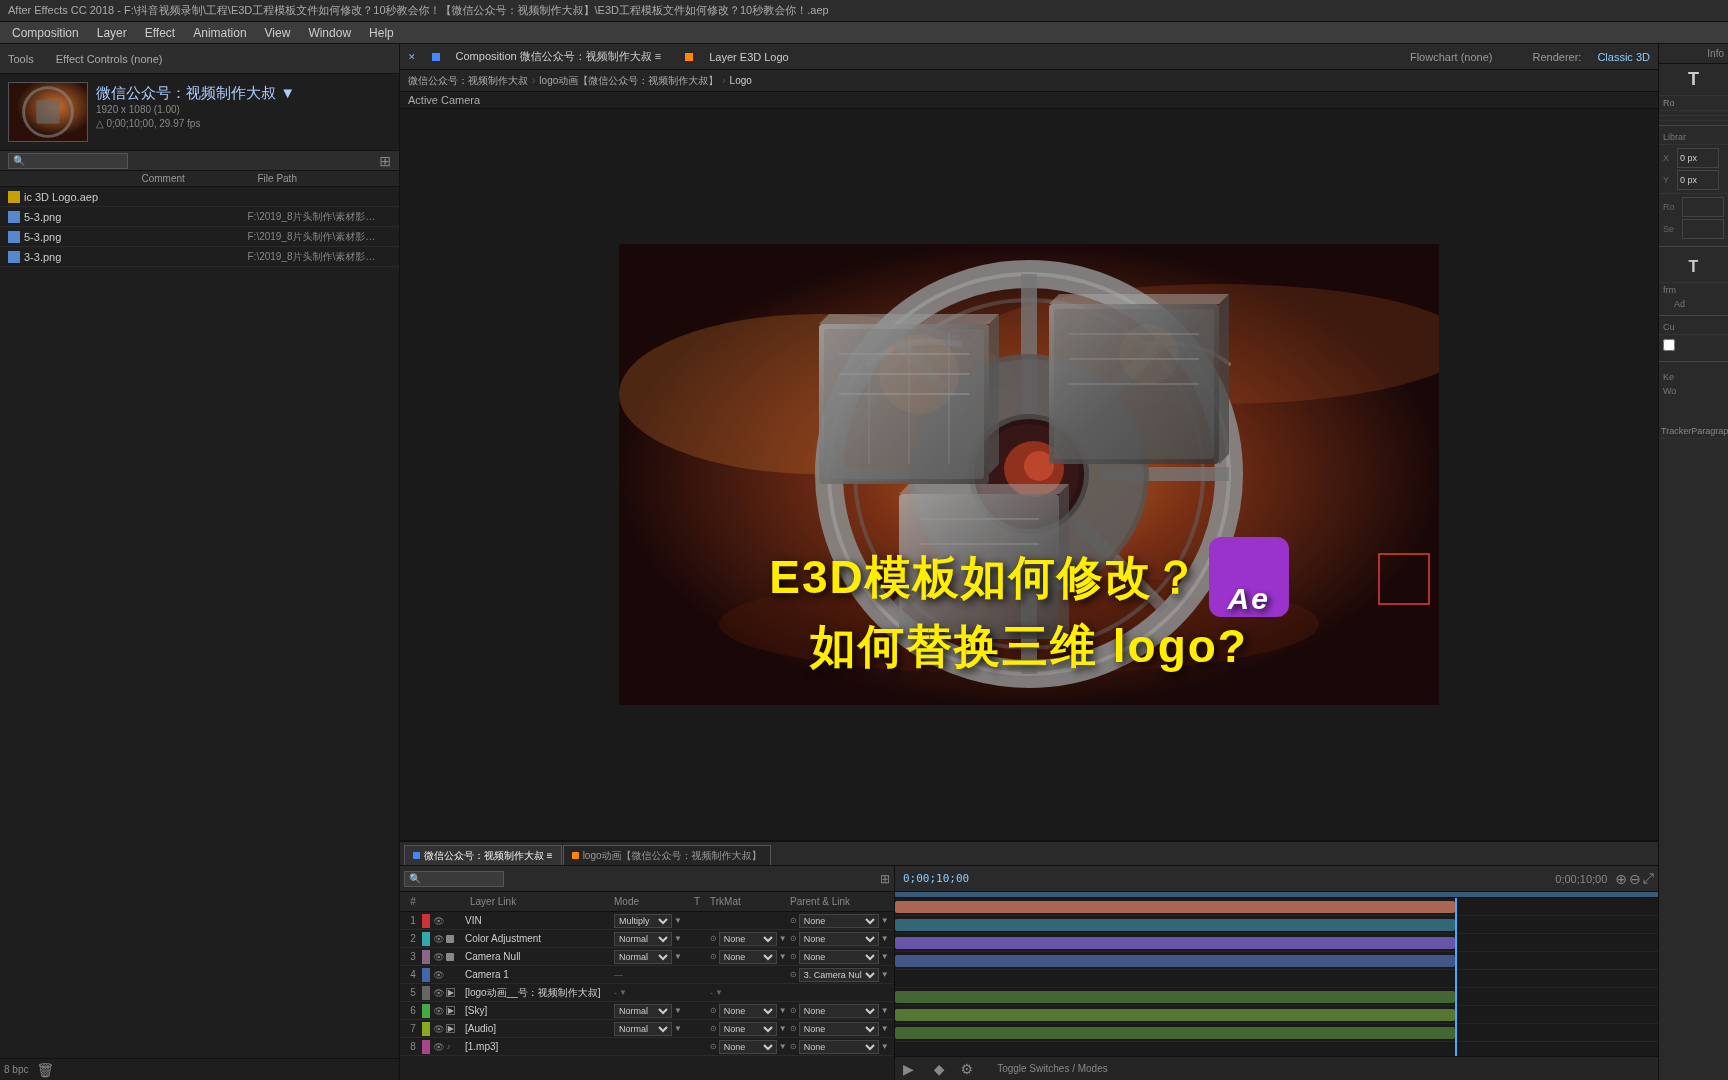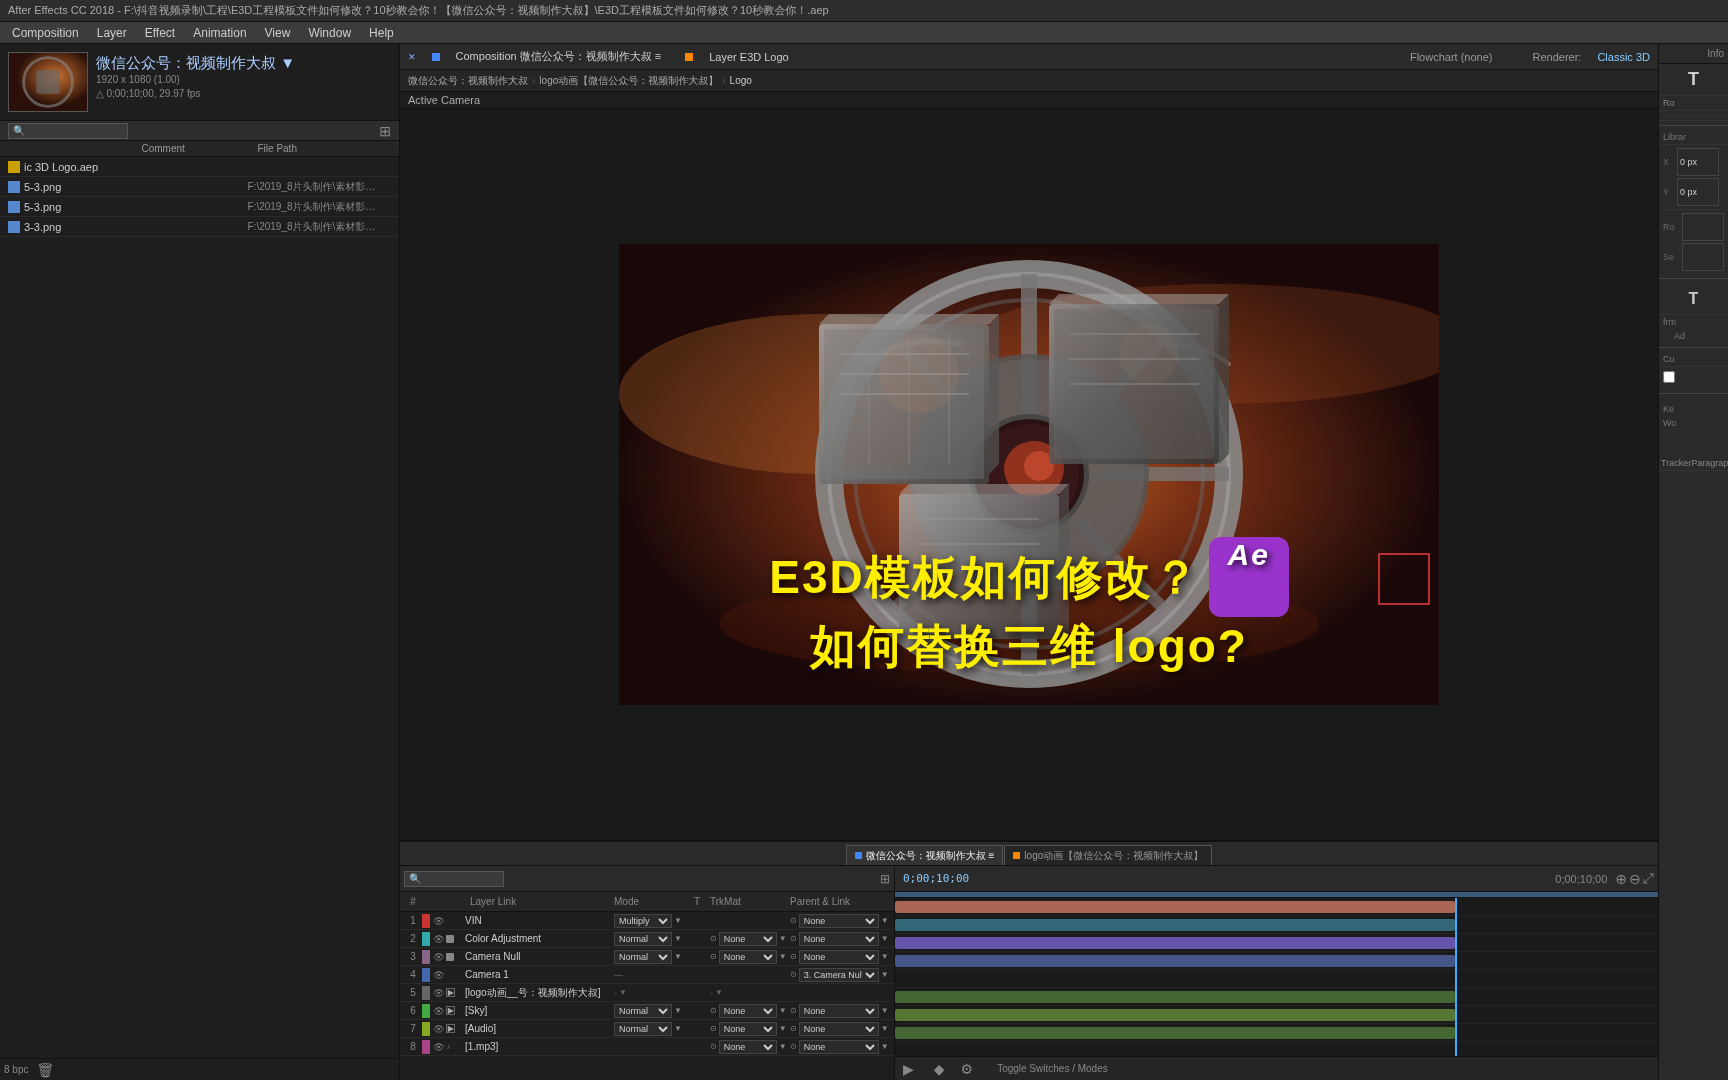--- a/index.html
+++ b/index.html
@@ -250,21 +250,21 @@
       letter-spacing: 2px;
       line-height: 1.2;
     }
 
     #ae-badge {
       width: 80px;
       height: 80px;
       background: #9933cc;
       border-radius: 12px;
       display: inline-flex;
-      align-items: flex-start;
+      align-items: flex-end;
       justify-content: center;
       font-size: 32px;
       font-weight: 900;
       color: #fff;
       font-style: italic;
     }
 
     
     #timeline-panel {
       height: 240px;
@@ -275,21 +275,20 @@
     }
 
     #timeline-tabs {
       height: 24px;
       background: #2a2a2a;
       display: flex;
       align-items: flex-end;
       padding: 0 4px;
       gap: 1px;
       border-bottom: 1px solid #111;
-      justify-content: center;
     }
 
     .timeline-tab {
       height: 20px;
       padding: 0 8px;
       background: #252525;
       border: 1px solid #555;
       border-bottom: none;
       display: flex;
       align-items: center;
@@ -593,21 +592,21 @@
     }
 
     .right-input-row {
       display: flex;
       align-items: center;
       gap: 2px;
       padding: 1px 0;
     }
     .right-small-input {
       width: 42px;
-      height: 28px;
+      height: 20px;
       background: #2a2a2a;
       border: 1px solid #444;
       color: #ccc;
       font-size: 9px;
       padding: 0 2px;
     }
 
     .right-divider {
       height: 1px;
       background: #444;
@@ -628,20 +627,24 @@
   <span class="menu-item">Animation</span>
   <span class="menu-item">View</span>
   <span class="menu-item">Window</span>
   <span class="menu-item">Help</span>
 </div>
 
 <div id="main">
 
   <div id="left-panel">
 
+    <div id="tools-bar">
+      <span>Tools</span>
+      <span style="margin-left:16px;">Effect Controls (none)</span>
+    </div>
 
     <div id="preview-area">
       <div style="display:flex;gap:8px;align-items:flex-start;">
         <div id="preview-thumbnail">
 
           <svg width="80" height="60" viewBox="0 0 80 60">
             <defs>
               <radialGradient id="bgGrad" cx="60%" cy="40%">
                 <stop offset="0%" stop-color="#c87030"></stop>
                 <stop offset="100%" stop-color="#2a1008"></stop>

